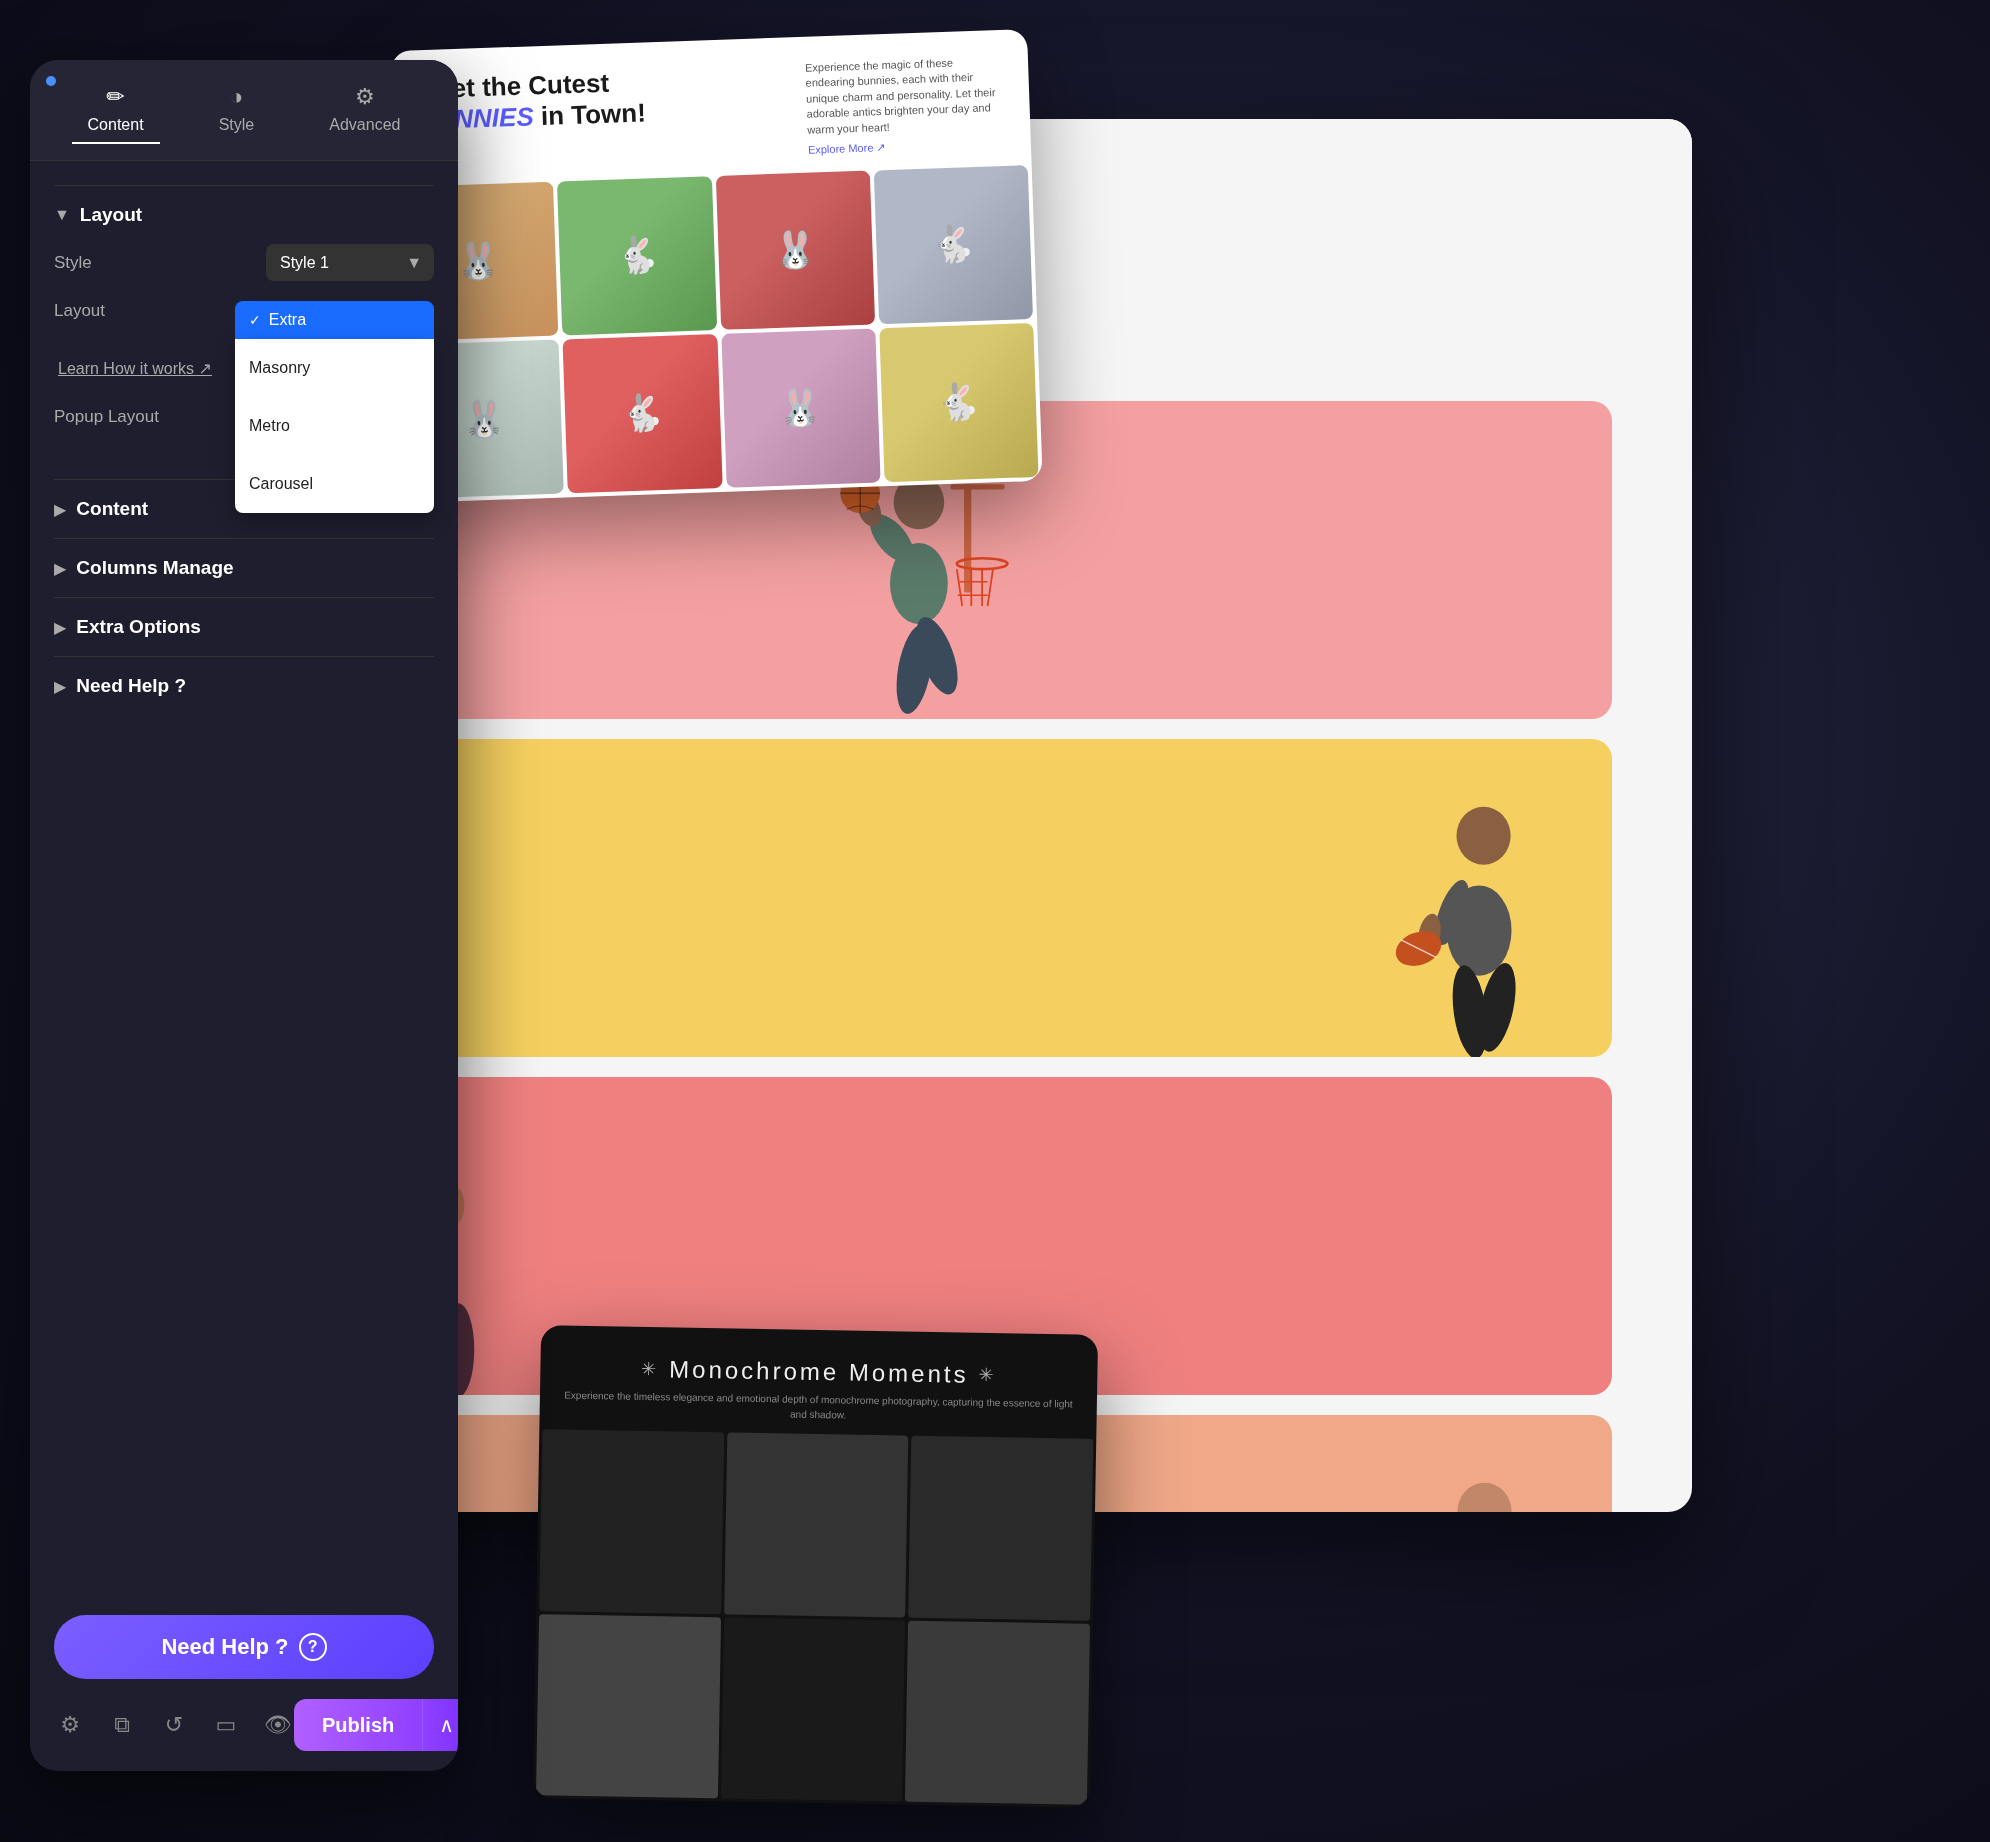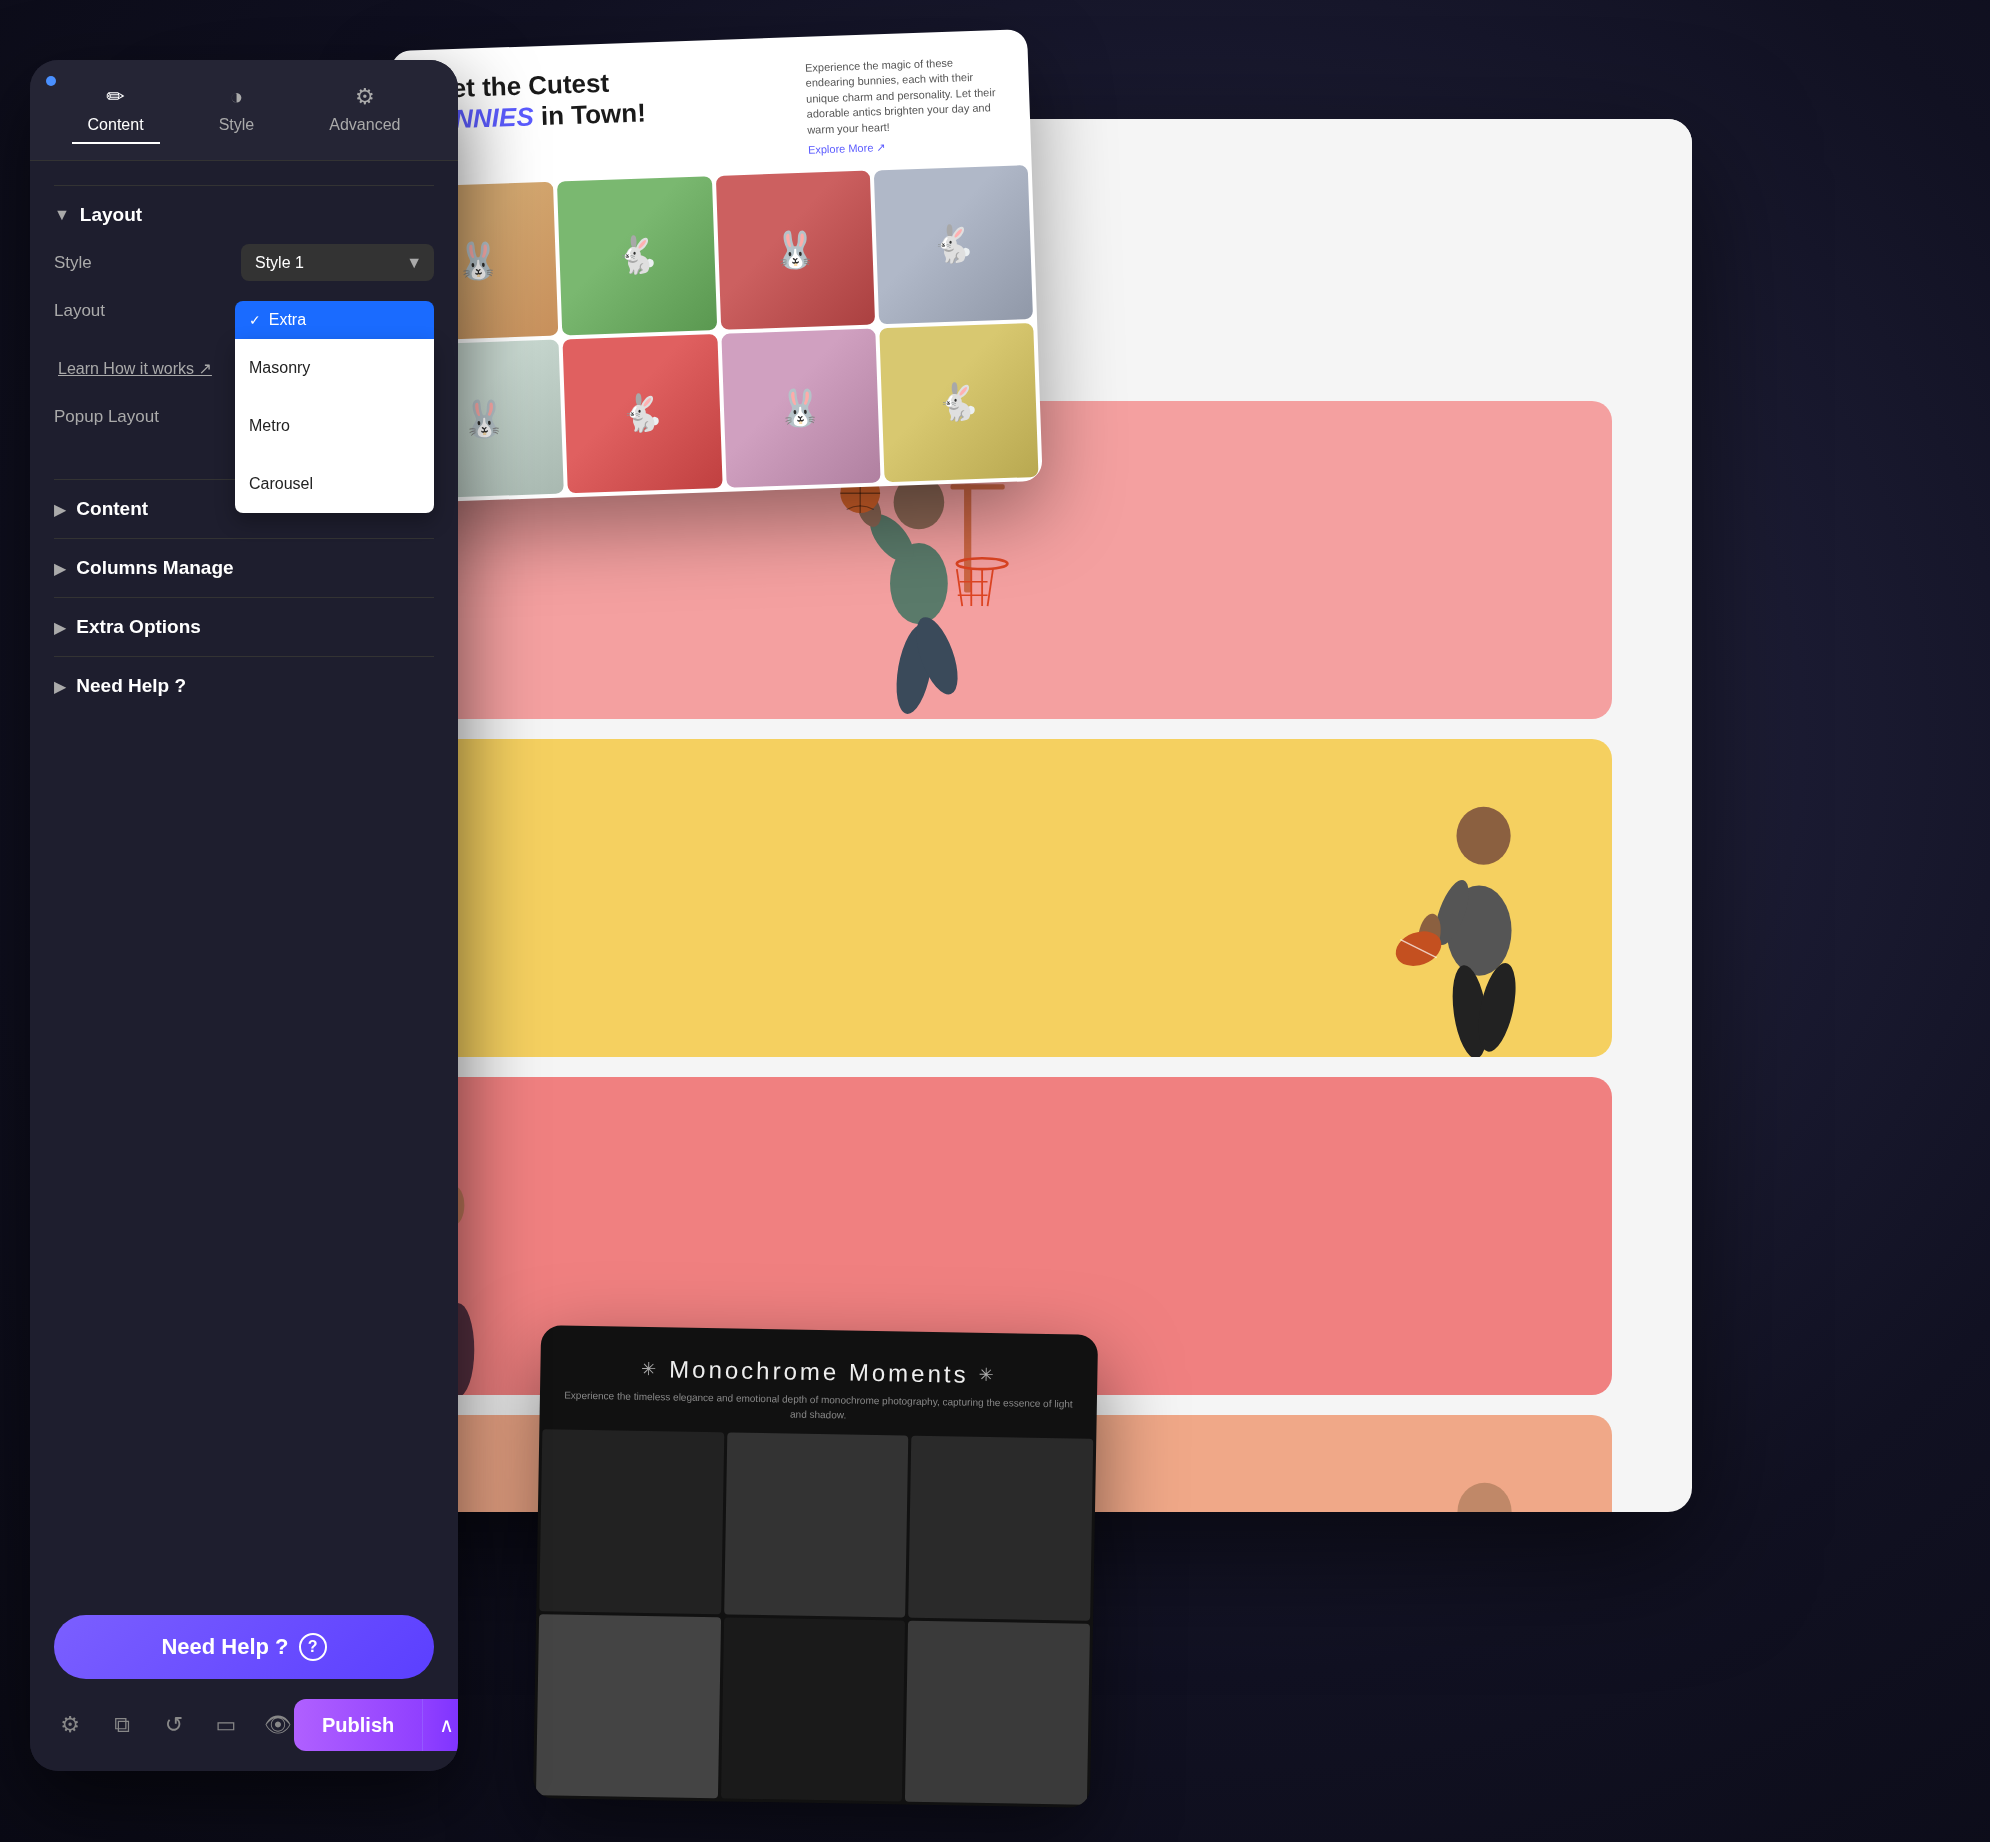--- a/index.html
+++ b/index.html
@@ -408,21 +408,21 @@
       margin-bottom: 20px;
     }
 
     .field-label {
       font-size: 17px;
       color: #aaa;
     }
 
     .select-wrapper {
       position: relative;
-      width: 193px;
+      width: 168px;
     }
 
     .select-field {
       background: #333;
       color: #fff;
       border: none;
       border-radius: 8px;
       padding: 10px 36px 10px 14px;
       font-size: 16px;
       width: 100%;

